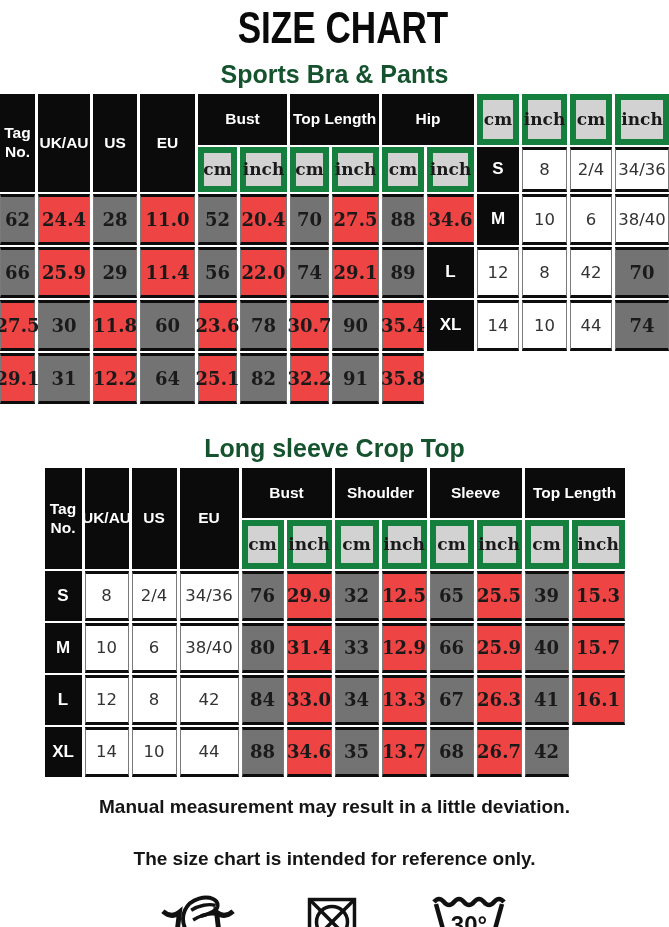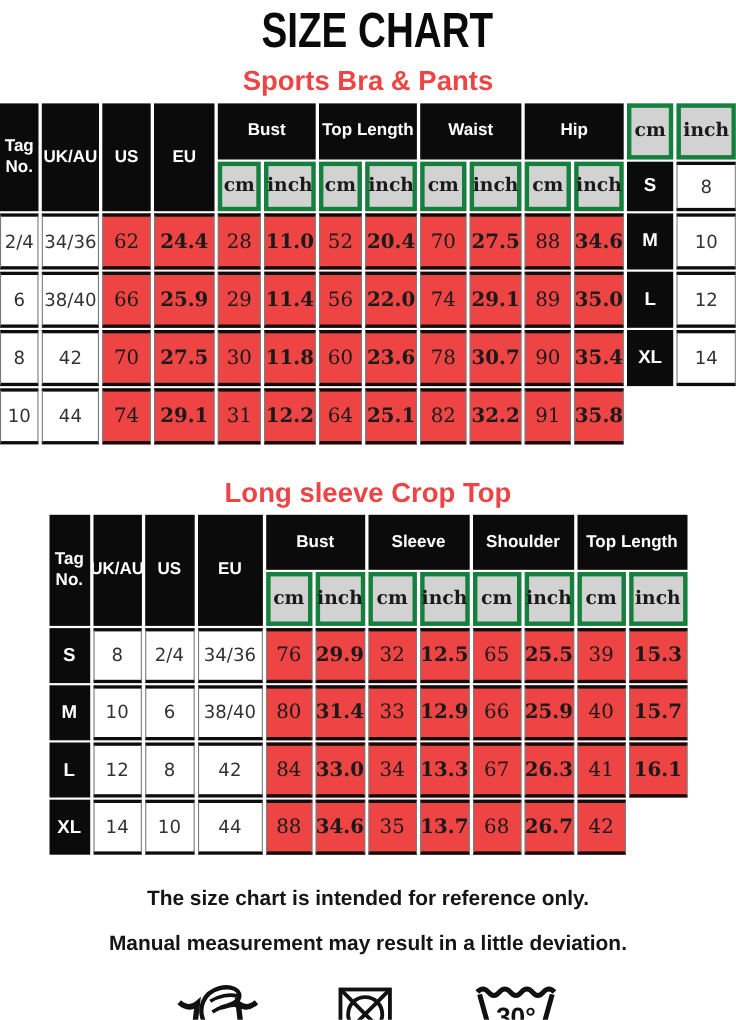--- a/index.html
+++ b/index.html
@@ -22,21 +22,21 @@
     letter-spacing: 0px;
     line-height: 52px;
     transform: scaleX(0.78);
     transform-origin: center;
     color: #0a0a0a;
   }
   .table-title {
     text-align: center;
     font-size: 25px;
     font-weight: 700;
-    color: #ef4444;
+    color: #14532d;
     margin: 6px 0 6px 0;
     line-height: 28px;
   }
   .table-title.second { margin-top: 30px; }
 
   .size-table {
     display: grid;
     column-gap: 3px;
     row-gap: 2px;
     background: #ffffff;
@@ -56,21 +56,21 @@
     background: #0b0b0b;
     color: #ffffff;
     font-weight: 700;
     font-size: 15.5px;
     padding: 0 2px;
   }
   .size-head { grid-row: span 2; }
   .measure-head { grid-column: span 2; }
   .unit-head {
     background: #d2d2d2;
-    border: 4px solid #15803d;
+    border: 6px solid #15803d;
     font-family: "DejaVu Serif", serif;
     font-weight: 700;
     font-size: 17px;
     color: #1a1a1a;
   }
   .tag-cell {
     background: #0b0b0b;
     color: #ffffff;
     font-weight: 700;
     font-size: 17px;
@@ -84,21 +84,21 @@
     font-size: 18px;
     color: #1a1a1a;
   }
   .size-val {
     font-family: "DejaVu Sans", sans-serif;
     font-size: 16.5px;
     font-weight: 400;
     color: #333;
     background: #ffffff;
   }
-  .cm-val  { background: #ef4444; font-weight: 400; }
+  .cm-val  { background: #737373; font-weight: 700; }
   .inch-val{ background: #ef4444; font-weight: 700; }
 
   .note {
     text-align: center;
     font-size: 19px;
     font-weight: 600;
     color: #151515;
   }
   .note-1 { margin-top: 30px; }
   .note-2 { margin-top: 19px; }
@@ -123,21 +123,20 @@
 
   <div class="table-title">Sports Bra &amp; Pants</div>
 
   <div id="table-0" class="size-table" style="grid-template-columns:35px 52px 44px 55px 39px 47px 39px 47px 42px 47px 42px 45px 42px 54px; grid-template-rows:51px 45px 51px 51px 51px 51px;">
   <div class="cell head size-head">Tag No.</div>
       <div class="cell head size-head">UK/AU</div>
       <div class="cell head size-head">US</div>
       <div class="cell head size-head">EU</div>
       <div class="cell head measure-head">Bust</div>
       <div class="cell head measure-head">Top Length</div>
-      <div class="cell head measure-head">Waist</div>
       <div class="cell head measure-head">Hip</div>
       <div class="cell unit-head">cm</div>
       <div class="cell unit-head">inch</div>
       <div class="cell unit-head">cm</div>
       <div class="cell unit-head">inch</div>
       <div class="cell unit-head">cm</div>
       <div class="cell unit-head">inch</div>
       <div class="cell unit-head">cm</div>
       <div class="cell unit-head">inch</div>
       <div class="cell unit-head">cm</div>
@@ -162,21 +161,20 @@
       <div class="cell val size-val">38/40</div>
       <div class="cell val cm-val">66</div>
       <div class="cell val inch-val">25.9</div>
       <div class="cell val cm-val">29</div>
       <div class="cell val inch-val">11.4</div>
       <div class="cell val cm-val">56</div>
       <div class="cell val inch-val">22.0</div>
       <div class="cell val cm-val">74</div>
       <div class="cell val inch-val">29.1</div>
       <div class="cell val cm-val">89</div>
-      <div class="cell val inch-val">35.0</div>
       <div class="cell tag-cell">L</div>
       <div class="cell val size-val">12</div>
       <div class="cell val size-val">8</div>
       <div class="cell val size-val">42</div>
       <div class="cell val cm-val">70</div>
       <div class="cell val inch-val">27.5</div>
       <div class="cell val cm-val">30</div>
       <div class="cell val inch-val">11.8</div>
       <div class="cell val cm-val">60</div>
       <div class="cell val inch-val">23.6</div>
@@ -201,22 +199,22 @@
     </div>
 
   <div class="table-title second">Long sleeve Crop Top</div>
 
   <div id="table-1" class="size-table" style="grid-template-columns:37px 44px 45px 59px 42px 45px 44px 45px 44px 45px 44px 53px; grid-template-rows:50px 49px 50px 50px 50px 50px;">
   <div class="cell head size-head">Tag No.</div>
       <div class="cell head size-head">UK/AU</div>
       <div class="cell head size-head">US</div>
       <div class="cell head size-head">EU</div>
       <div class="cell head measure-head">Bust</div>
+      <div class="cell head measure-head">Shoulder</div>
       <div class="cell head measure-head">Sleeve</div>
-      <div class="cell head measure-head">Shoulder</div>
       <div class="cell head measure-head">Top Length</div>
       <div class="cell unit-head">cm</div>
       <div class="cell unit-head">inch</div>
       <div class="cell unit-head">cm</div>
       <div class="cell unit-head">inch</div>
       <div class="cell unit-head">cm</div>
       <div class="cell unit-head">inch</div>
       <div class="cell unit-head">cm</div>
       <div class="cell unit-head">inch</div>
       <div class="cell tag-cell">S</div>
@@ -261,22 +259,22 @@
       <div class="cell val size-val">44</div>
       <div class="cell val cm-val">88</div>
       <div class="cell val inch-val">34.6</div>
       <div class="cell val cm-val">35</div>
       <div class="cell val inch-val">13.7</div>
       <div class="cell val cm-val">68</div>
       <div class="cell val inch-val">26.7</div>
       <div class="cell val cm-val">42</div>
     </div>
 
+  <div class="note note-2">Manual measurement may result in a little deviation.</div>
   <div class="note note-1">The size chart is intended for reference only.</div>
-  <div class="note note-2">Manual measurement may result in a little deviation.</div>
 
   <div class="care-icons">
 
     <span>
       <svg width="78" height="72" viewBox="0 0 80 72" fill="none" stroke="#111" stroke-width="5">
         <path d="M4 28 Q13 36 21 29 L17 62 L63 62 L59 29 Q67 36 76 28"></path>
         <path d="M27 46 C21 33 27 19 41 15 C52 12 61 16 60 23 C59 29 50 31 43 33" stroke-width="4"></path>
         <path d="M33 27 C41 22 51 20 58 22" stroke-width="3.5"></path>
         <path d="M35 37 C43 32 52 30 59 31" stroke-width="3.5"></path>
       </svg>

